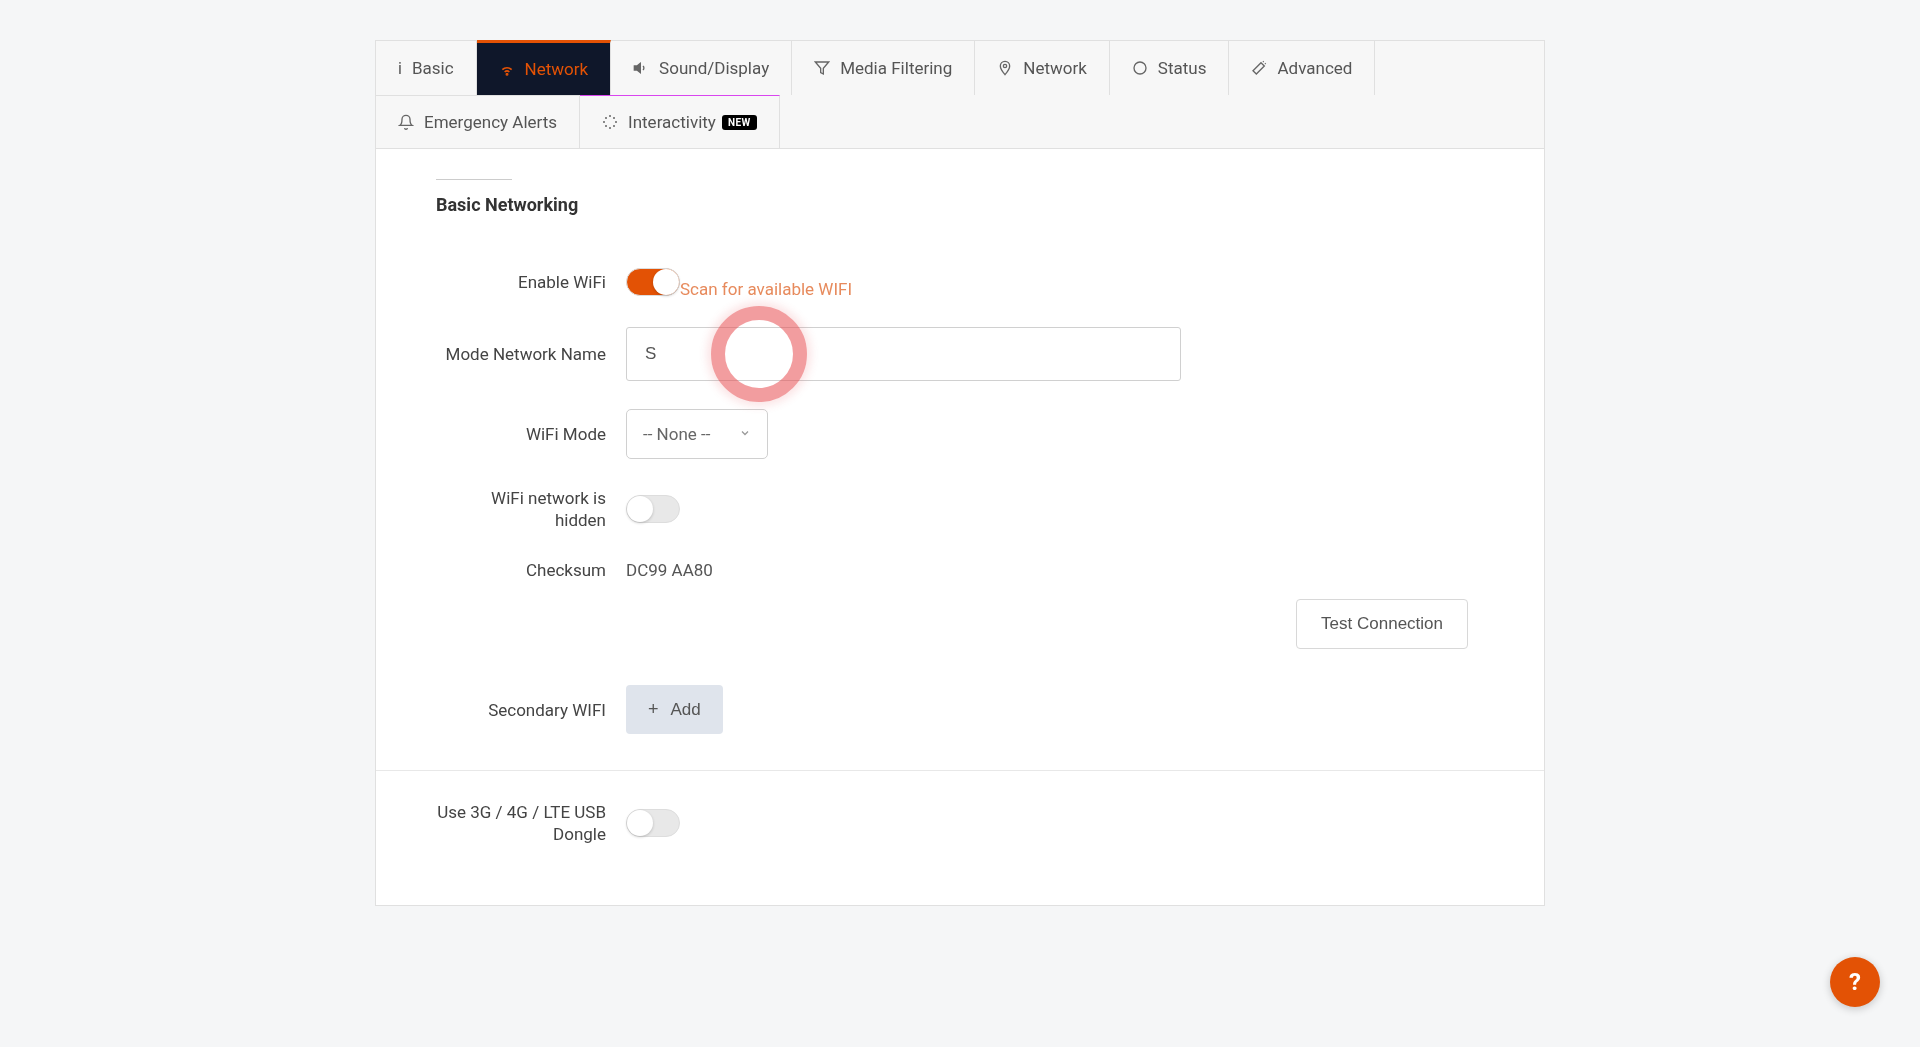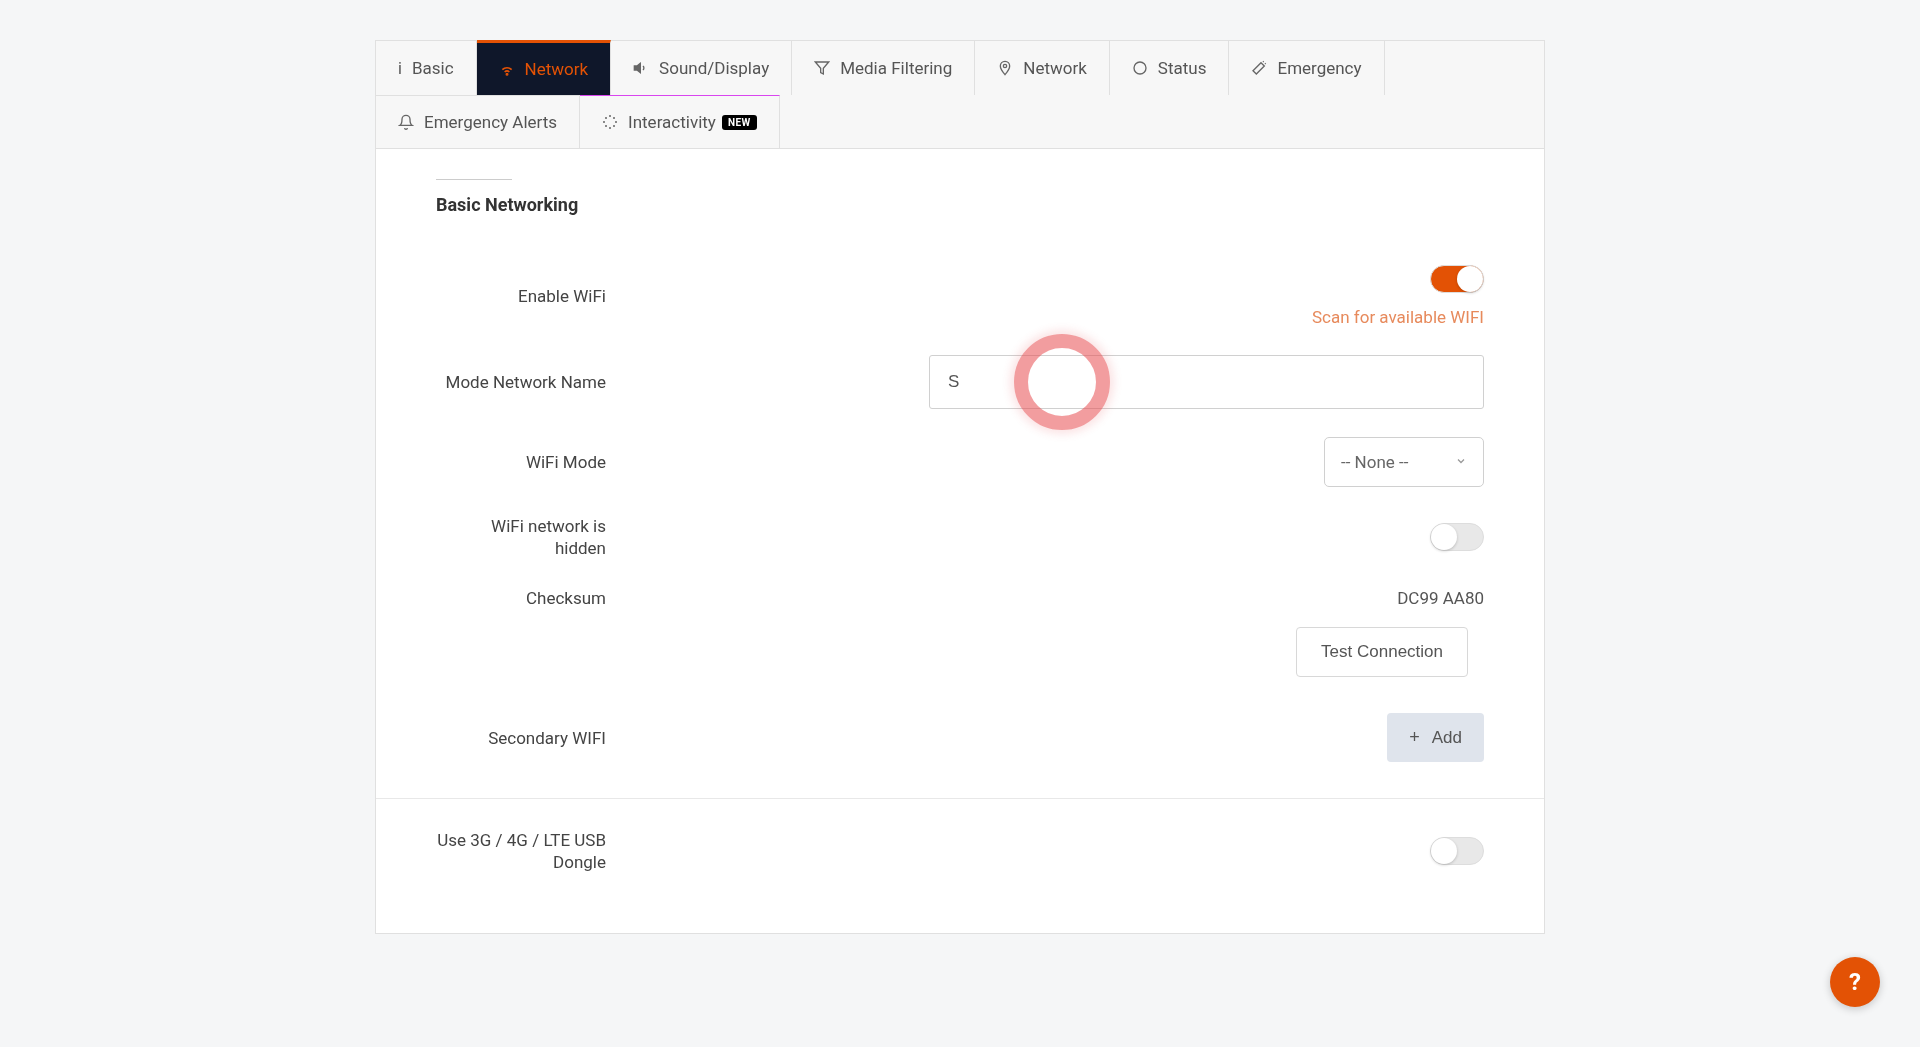--- a/index.html
+++ b/index.html
@@ -79,22 +79,22 @@
     .form-label {
       width: 190px;
       text-align: right;
       color: #444;
       padding-right: 20px;
       line-height: 1.3;
     }
     .form-control-area {
       flex: 1;
       display: flex;
-      flex-direction: column;
-      align-items: flex-end;
+      flex-direction: row;
+      align-items: center;
     }
     .toggle {
       width: 54px;
       height: 28px;
       border-radius: 14px;
       position: relative;
       cursor: pointer;
       border: 1px solid #ddd;
     }
     .toggle.on {
@@ -127,21 +127,21 @@
       width: 555px;
       height: 54px;
       border: 1px solid #d0d0d0;
       border-radius: 3px;
       padding: 0 18px;
       font-size: 17px;
       color: #555;
       outline: none;
     }
     .select-box {
-      width: 160px;
+      width: 142px;
       height: 50px;
       border: 1px solid #d0d0d0;
       border-radius: 5px;
       padding: 0 16px;
       display: flex;
       align-items: center;
       justify-content: space-between;
       cursor: pointer;
       color: #666;
     }
@@ -272,21 +272,21 @@
       <span>Status</span>
     </div>
     <div class="tab">
       <span class="ticon">
         <svg class="icon-svg" viewBox="0 0 24 24" fill="none" stroke="#666" stroke-width="2">
             <path d="M15 4l5 5L8 21l-5-5L15 4z"></path>
             <path d="M18 2l1 1"></path>
             <path d="M21 5l1 1"></path>
           </svg>
       </span>
-      <span>Emergency</span>
+      <span>Advanced</span>
     </div>
     <div class="tab" style="border-top:1px solid #e0e0e0;">
       <span class="ticon">
         <svg class="icon-svg" viewBox="0 0 24 24" fill="none" stroke="#666" stroke-width="2">
             <path d="M18 8a6 6 0 1 0-12 0c0 7-3 9-3 9h18s-3-2-3-9"></path>
             <path d="M14 21a2 2 0 1 1-4 0"></path>
           </svg>
       </span>
       <span>Emergency Alerts</span>
     </div>

